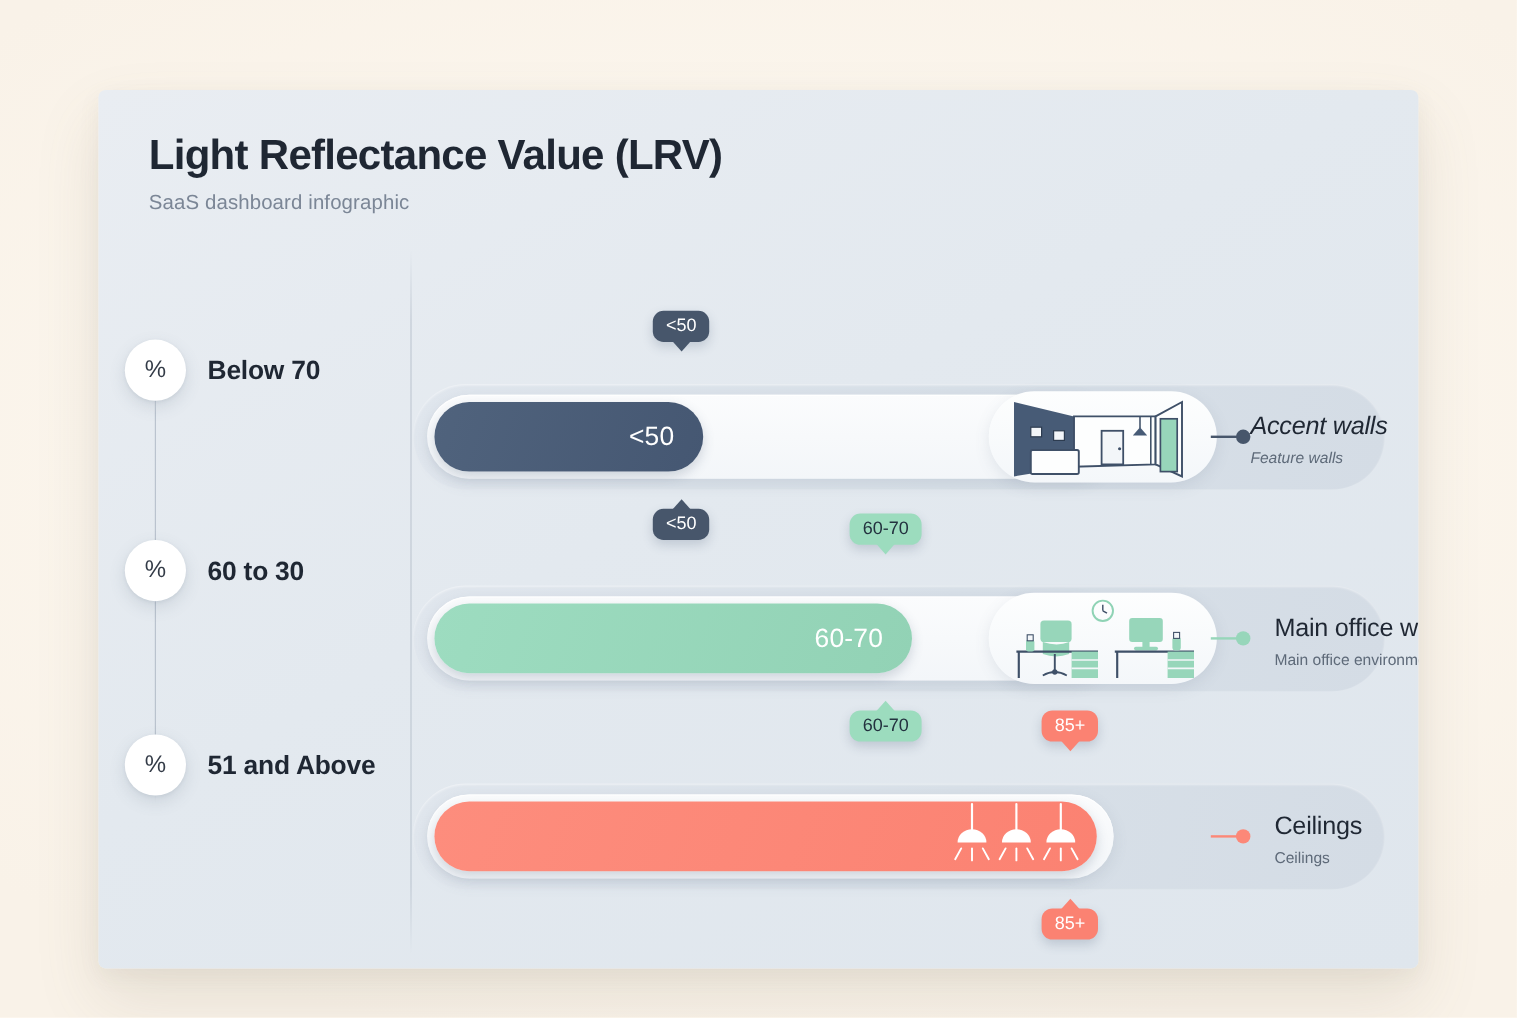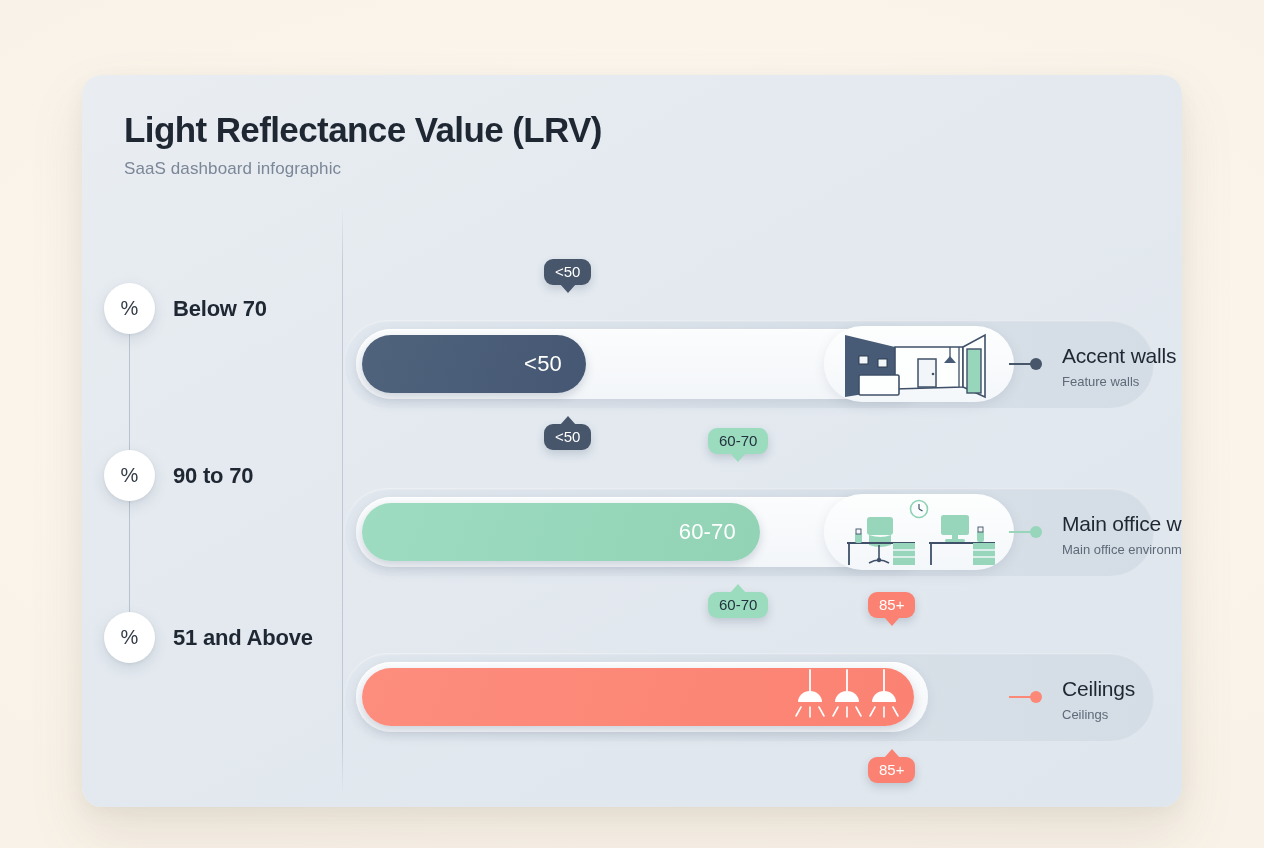--- a/index.html
+++ b/index.html
@@ -22,21 +22,21 @@
     background:
       radial-gradient(ellipse 900px 500px at 50% 45%, #fffdf9 0%, #fbf5ec 60%, #f9f2e8 100%);
   }
 
   .card {
     position: absolute;
     left: 82px;
     top: 75px;
     width: 1100px;
     height: 732px;
-    border-radius: 20px;
+    border-radius: 6px;
     background: linear-gradient(150deg, #e9edf2 0%, #e3e9ef 45%, #dfe6ed 100%);
     box-shadow:
       0 26px 54px rgba(120, 110, 95, 0.14),
       0 6px 18px rgba(120, 110, 95, 0.07);
     overflow: hidden;
   }
 
   
   .header {
     position: absolute;
@@ -249,21 +249,21 @@
   <div class="rail">
     <div class="rail-line"></div>
 
     <div class="rail-item i0">
       <div class="pct-badge">%</div>
       <div class="rail-label">Below 70</div>
     </div>
 
     <div class="rail-item i1">
       <div class="pct-badge">%</div>
-      <div class="rail-label">90 to 70</div>
+      <div class="rail-label">60 to 30</div>
     </div>
 
     <div class="rail-item i2">
       <div class="pct-badge">%</div>
       <div class="rail-label">51 and Above</div>
     </div>
   </div>
 
   <div class="rail-divider"></div>
 
@@ -291,21 +291,21 @@
           <path d="M111 34 l6 -7 l6 7 z" fill="#475b76"></path>
           <line x1="126" y1="18" x2="126" y2="58" stroke="#3f5068" stroke-width="1.3"></line>
         </svg>
       </div>
 
       <div class="connector" style="left:665px;top:38px;">
         <div class="line" style="background:#47566b;"></div>
         <div class="dot" style="background:#47566b;"></div>
       </div>
 
-      <div class="endlabel" style="left:718px;top:24px;">
+      <div class="endlabel" style="left:698px;top:24px;font-style:italic;">
         <div class="name">Accent walls</div>
         <div class="desc">Feature walls</div>
       </div>
 
       <div class="tip above" style="left:200px;top:-61px;background:#47566b;color:#47566b;">
         <span style="color:#fff;">&lt;50</span>
         <span class="arrow"></span>
       </div>
 
       <div class="tip below" style="left:200px;top:104px;background:#47566b;color:#47566b;">

